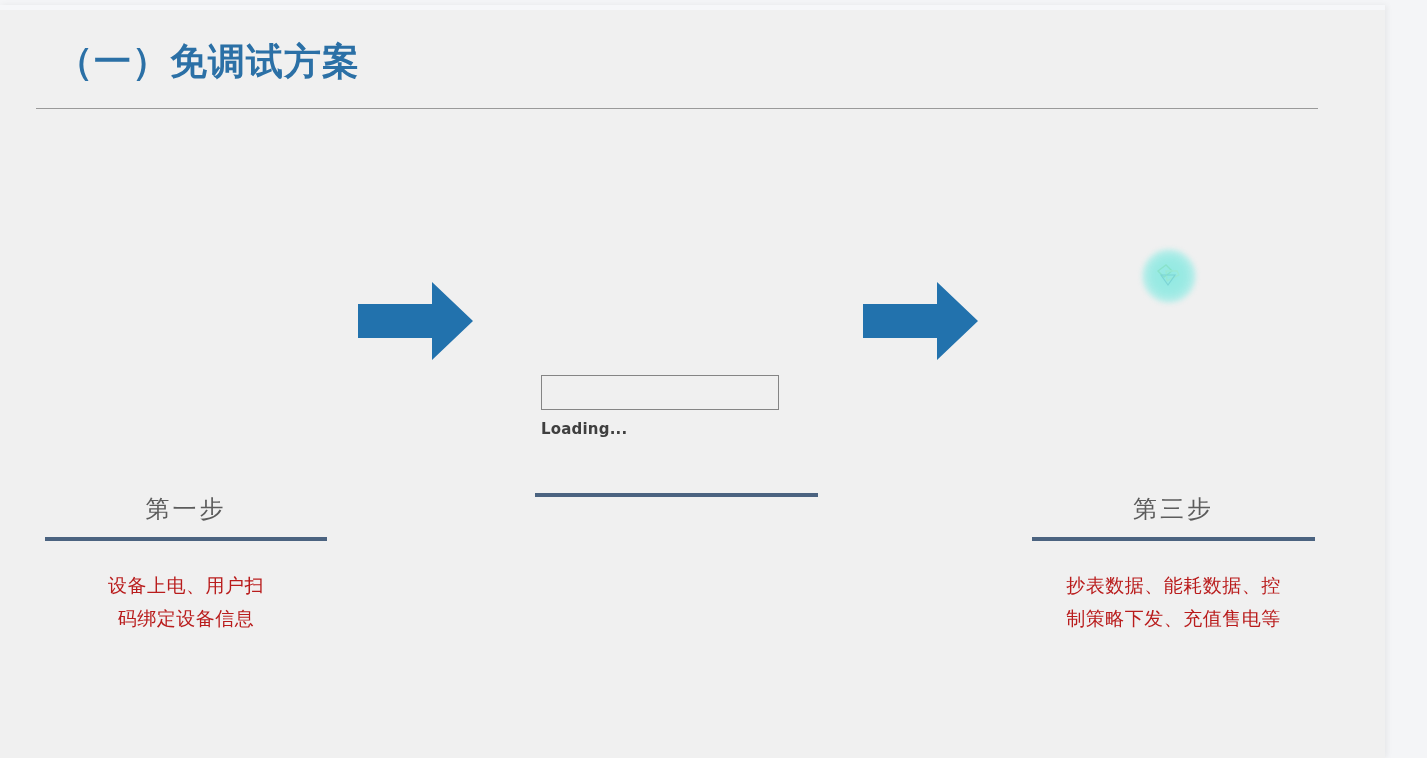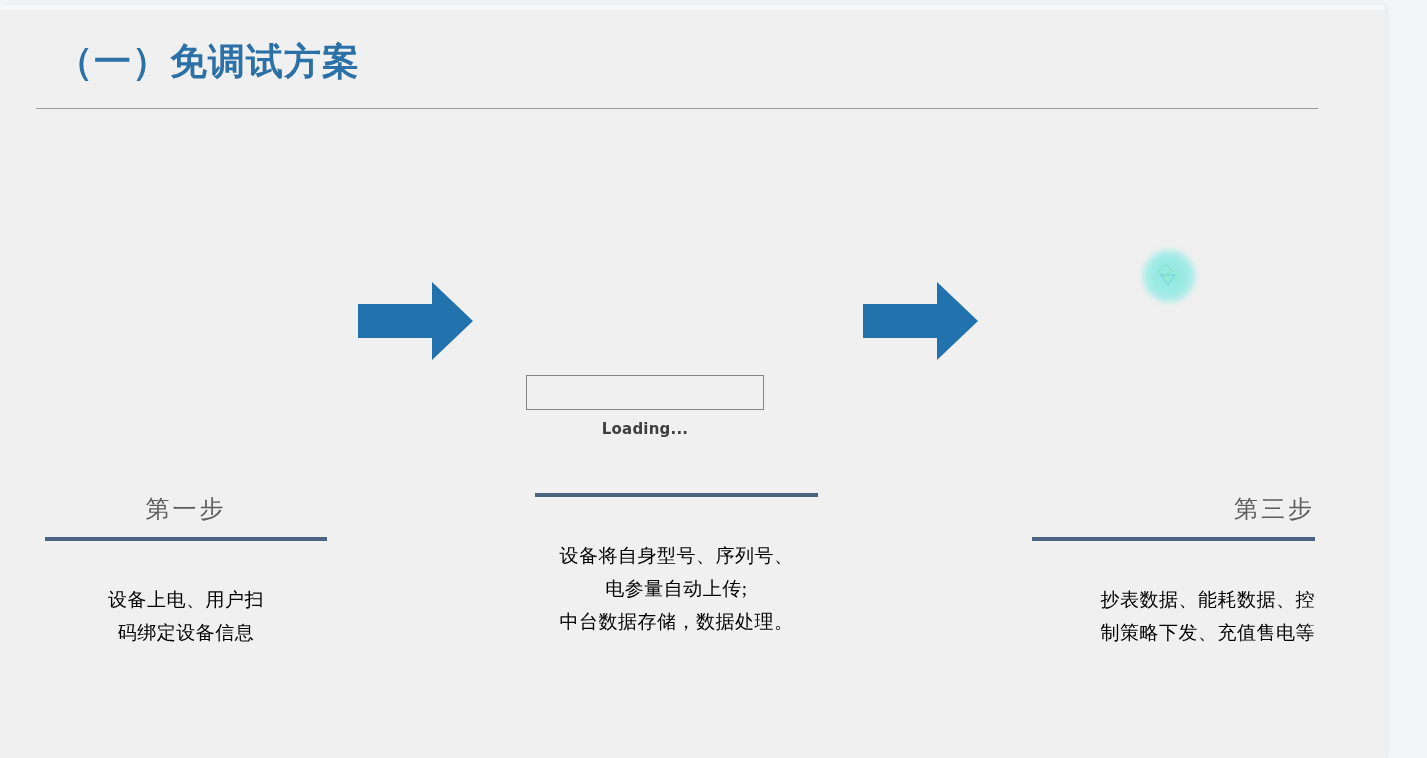--- a/index.html
+++ b/index.html
@@ -69,24 +69,23 @@
     width: 115px;
     height: 78px;
   }
   .flow-arrow svg { display: block; width: 100%; height: 100%; }
   #arrow-1 { left: 358px; top: 277px; }
   #arrow-2 { left: 863px; top: 277px; }
 
   
   #loading-block {
     position: absolute;
-    left: 526px;
+    left: 541px;
     top: 370px;
     width: 238px;
-    text-align: center;
   }
   #loading-box {
     width: 238px;
     height: 35px;
     border: 1px solid #858585;
     background: #f0f0f0;
   }
   #loading-label {
     margin-top: 10px;
     font-family: "DejaVu Sans", "Liberation Sans", sans-serif;
@@ -123,43 +122,43 @@
   }
 
   
   .step-col {
     position: absolute;
     top: 482px;
     text-align: center;
   }
   #step-col-1 { left: 45px;   width: 282px; }
   #step-col-2 { left: 535px;  width: 283px; }
-  #step-col-3 { left: 1032px; width: 283px; text-align: right; }
+  #step-col-3 { left: 1032px; width: 283px; }
 
   .step-heading {
     font-family: "DejaVu Serif", "Liberation Serif", serif;
     font-size: 24px;
     font-weight: 400;
     color: #5c5c5c;
     letter-spacing: 3px;
     line-height: 44px;
   }
 
   .step-rule {
     height: 4px;
     background: #4b6380;
     margin-top: 6px;
   }
 
   .step-body {
-    margin-top: 42px;
-    font-family: Liberation Serif, serif;
+    margin-top: 30px;
+    font-family: Liberation Mono, monospace;
     font-size: 19px;
     line-height: 33px;
-    color: #000000;
+    color: #b91c1c;
     letter-spacing: 0.5px;
     white-space: pre-line;
   }
 </style>
 </head>
 <body>
 
 <div id="slide-root">
 
   <div id="slide-canvas">
@@ -200,23 +199,20 @@
 
     <div class="step-col" id="step-col-1">
       <div class="step-heading">第一步</div>
       <div class="step-rule"></div>
       <div class="step-body">设备上电、用户扫
 码绑定设备信息</div>
     </div>
 
     <div class="step-col" id="step-col-2">
       <div class="step-rule"></div>
-      <div class="step-body">设备将自身型号、序列号、
-电参量自动上传;
-中台数据存储，数据处理。</div>
     </div>
 
     <div class="step-col" id="step-col-3">
       <div class="step-heading">第三步</div>
       <div class="step-rule"></div>
       <div class="step-body">抄表数据、能耗数据、控
 制策略下发、充值售电等</div>
     </div>
 
   </div>

